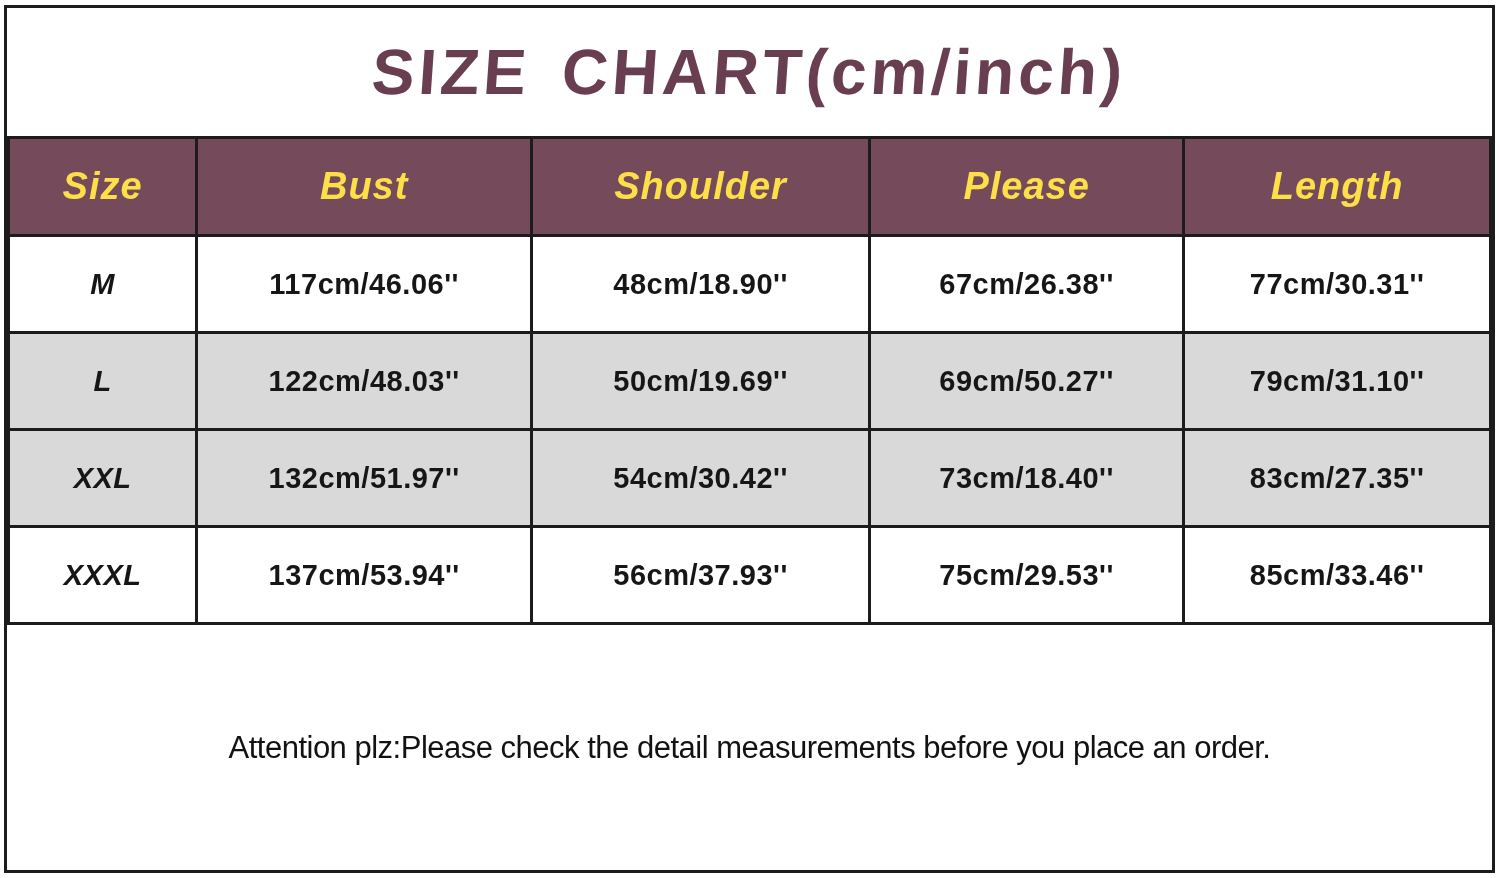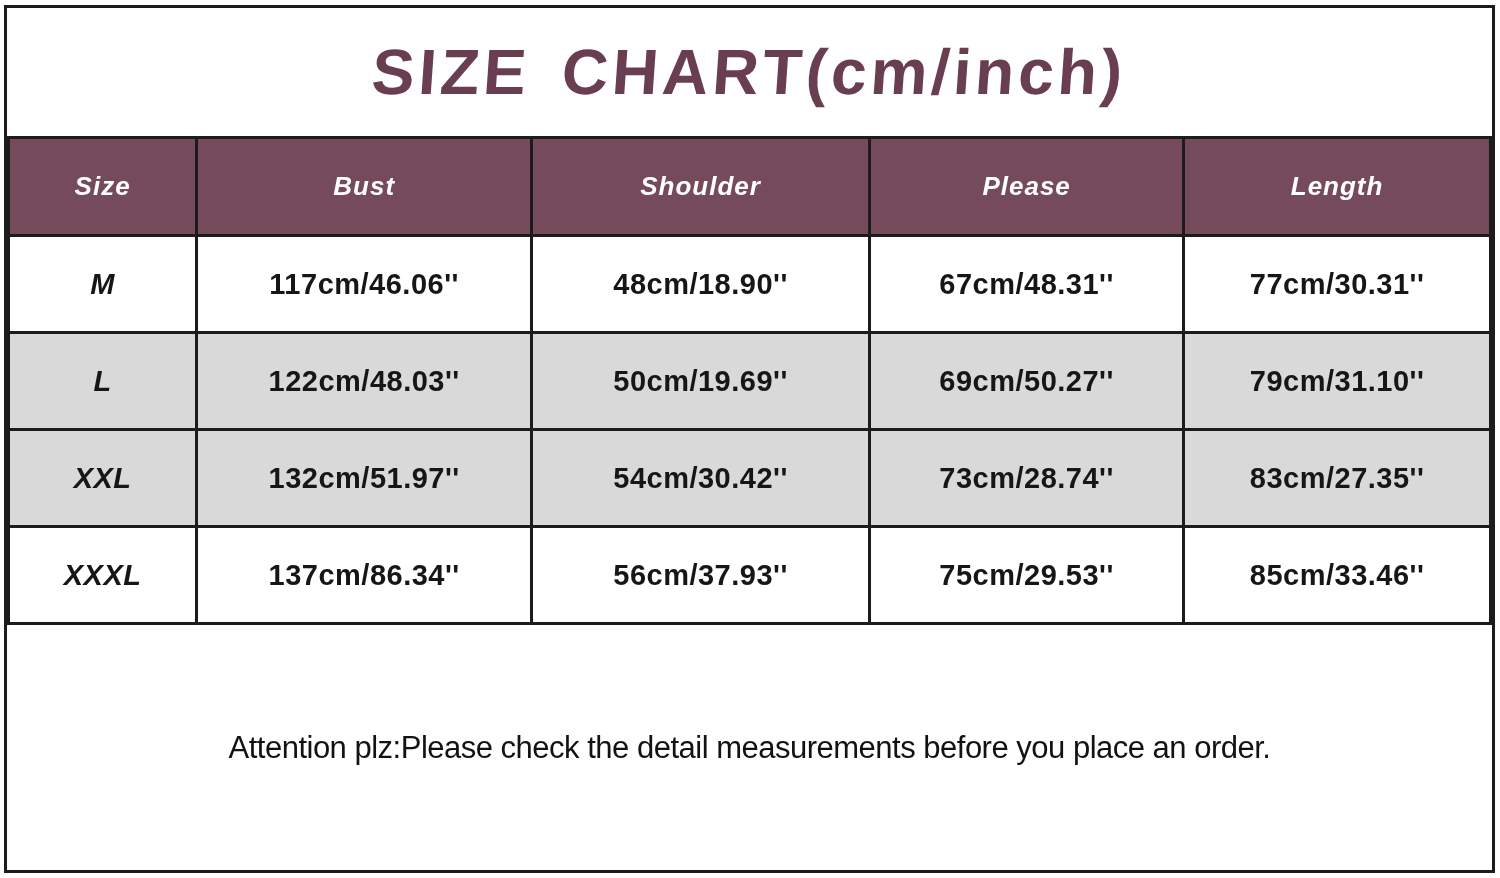--- a/index.html
+++ b/index.html
@@ -45,24 +45,24 @@
   }
   table.size-table th, table.size-table td {
     border: 3px solid #1c1c1c;
     text-align: center;
     vertical-align: middle;
     padding: 0;
   }
   table.size-table th {
     height: 98px;
     background: #754a5b;
-    color: #ffffff;
+    color: #fde047;
     font-style: italic;
     font-weight: 600;
-    font-size: 26px;
+    font-size: 38px;
     letter-spacing: 1px;
   }
   table.size-table td {
     height: 97px;
     font-size: 29px;
     font-weight: 700;
     color: #161616;
     letter-spacing: 0.5px;
   }
   table.size-table td.size-col {
@@ -115,40 +115,40 @@
         <th>Shoulder</th>
         <th>Please</th>
         <th>Length</th>
       </tr>
     </thead>
     <tbody>
       <tr class="row-plain">
         <td class="size-col">M</td>
         <td>117cm/46.06''</td>
         <td>48cm/18.90''</td>
-        <td>67cm/48.31''</td>
+        <td>67cm/26.38''</td>
         <td>77cm/30.31''</td>
       </tr>
       <tr class="row-alt">
         <td class="size-col">L</td>
         <td>122cm/48.03''</td>
         <td>50cm/19.69''</td>
         <td>69cm/50.27''</td>
         <td>79cm/31.10''</td>
       </tr>
       <tr class="row-alt">
         <td class="size-col">XXL</td>
         <td>132cm/51.97''</td>
         <td>54cm/30.42''</td>
-        <td>73cm/28.74''</td>
+        <td>73cm/18.40''</td>
         <td>83cm/27.35''</td>
       </tr>
       <tr class="row-plain">
         <td class="size-col">XXXL</td>
-        <td>137cm/86.34''</td>
+        <td>137cm/53.94''</td>
         <td>56cm/37.93''</td>
         <td>75cm/29.53''</td>
         <td>85cm/33.46''</td>
       </tr>
     </tbody>
   </table>
 
   <div class="footer-row">
     <div class="footer-line">Attention plz:Please check the detail measurements before you place an order.</div>
   </div>

